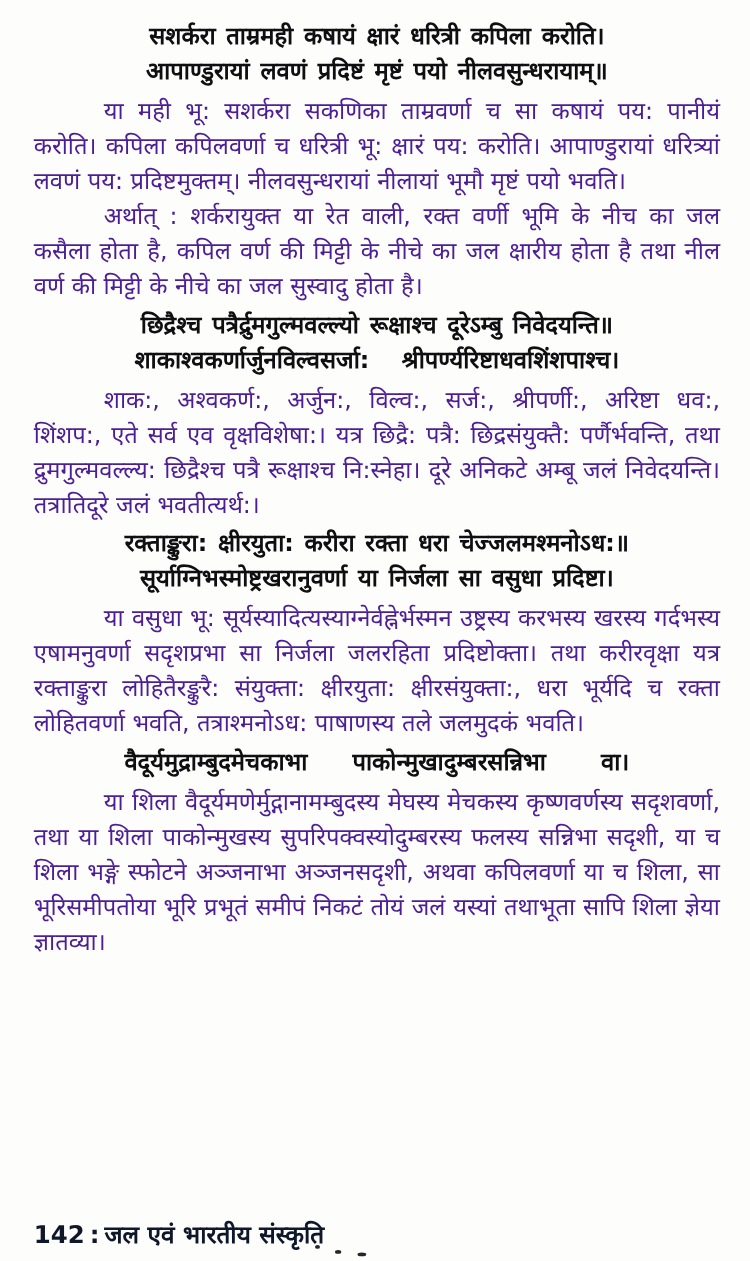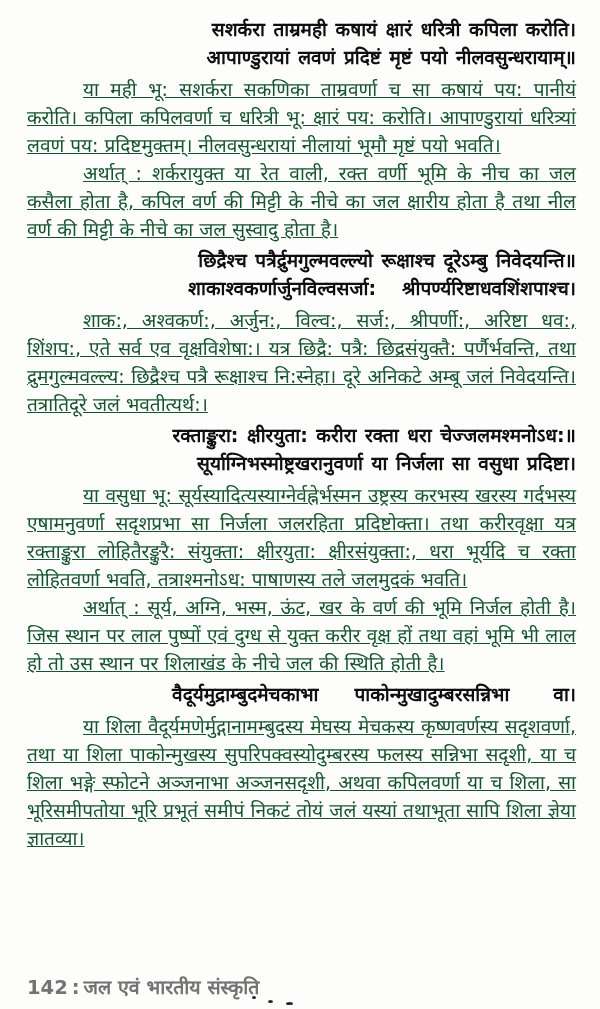--- a/index.html
+++ b/index.html
@@ -21,45 +21,44 @@
     overflow: hidden;
   }
   .content {
     padding: 12px 24px 0 27px;
     font-size: 19px;
     line-height: 28px;
     text-align: justify;
     font-weight: 500;
   }
   .verse {
-    text-align: right;
+    text-align: center;
     font-weight: 700;
     margin: 3px 0 4px 0;
     word-spacing: 2px;
     color: #0f0f12;
   }
   .verse-line {
     white-space: nowrap;
   }
   .gap-sm { display: inline-block; width: 26px; }
   .gap-md { display: inline-block; width: 36px; }
   .gap-lg { display: inline-block; width: 44px; }
   .para {
     margin: 0;
     text-indent: 56px;
-    color: #14532d;
-    text-decoration: underline;
+    color: #4c1d95;
   }
   .footer {
     position: absolute;
     left: 27px;
     bottom: 9px;
     font-size: 19.5px;
     font-weight: 700;
-    color: #737373;
+    color: #0f172a;
     white-space: nowrap;
   }
   .footer span { margin-right: 4px; }
   .speck {
     position: absolute;
     background: #23252a;
     border-radius: 50%;
   }
   .speck-1 { left: 268px; top: 1000px; width: 5px; height: 3px; }
   .speck-2 { left: 286px; top: 1002px; width: 7px; height: 3px; }
@@ -88,21 +87,20 @@
     <p class="para">शाक:, अश्वकर्ण:, अर्जुन:, विल्व:, सर्ज:, श्रीपर्णी:, अरिष्टा धव:, शिंशप:, एते सर्व एव वृक्षविशेषा:। यत्र छिद्रै: पत्रै: छिद्रसंयुक्तै: पर्णैर्भवन्ति, तथा द्रुमगुल्मवल्ल्य: छिद्रैश्च पत्रै रूक्षाश्च नि:स्नेहा। दूरे अनिकटे अम्बू जलं निवेदयन्ति। तत्रातिदूरे जलं भवतीत्यर्थ:।</p>
 
 
     <div class="verse">
       <div class="verse-line">रक्ताङ्कुरा: क्षीरयुता: करीरा रक्ता धरा चेज्जलमश्मनोऽध:॥</div>
       <div class="verse-line">सूर्याग्निभस्मोष्ट्रखरानुवर्णा या निर्जला सा वसुधा प्रदिष्टा।</div>
     </div>
 
     <p class="para">या वसुधा भू: सूर्यस्यादित्यस्याग्नेर्वह्नेर्भस्मन उष्ट्रस्य करभस्य खरस्य गर्दभस्य एषामनुवर्णा सदृशप्रभा सा निर्जला जलरहिता प्रदिष्टोक्ता। तथा करीरवृक्षा यत्र रक्ताङ्कुरा लोहितैरङ्कुरै: संयुक्ता: क्षीरयुता: क्षीरसंयुक्ता:, धरा भूर्यदि च रक्ता लोहितवर्णा भवति, तत्राश्मनोऽध: पाषाणस्य तले जलमुदकं भवति।</p>
 
-    <p class="para">अर्थात् : सूर्य, अग्नि, भस्म, ऊंट, खर के वर्ण की भूमि निर्जल होती है। जिस स्थान पर लाल पुष्पों एवं दुग्ध से युक्त करीर वृक्ष हों तथा वहां भूमि भी लाल हो तो उस स्थान पर शिलाखंड के नीचे जल की स्थिति होती है।</p>
 
     <div class="verse">
       <div class="verse-line"><span>वैदूर्यमुद्राम्बुदमेचकाभा</span><span class="gap-md"></span><span>पाकोन्मुखादुम्बरसन्निभा</span><span class="gap-lg"></span><span>वा।</span></div>
     </div>
 
     <p class="para">या शिला वैदूर्यमणेर्मुद्गानामम्बुदस्य मेघस्य मेचकस्य कृष्णवर्णस्य सदृशवर्णा, तथा या शिला पाकोन्मुखस्य सुपरिपक्वस्योदुम्बरस्य फलस्य सन्निभा सदृशी, या च शिला भङ्गे स्फोटने अञ्जनाभा अञ्जनसदृशी, अथवा कपिलवर्णा या च शिला, सा भूरिसमीपतोया भूरि प्रभूतं समीपं निकटं तोयं जलं यस्यां तथाभूता सापि शिला ज्ञेया ज्ञातव्या।</p>
 
   </div>
 
   <div class="footer">

